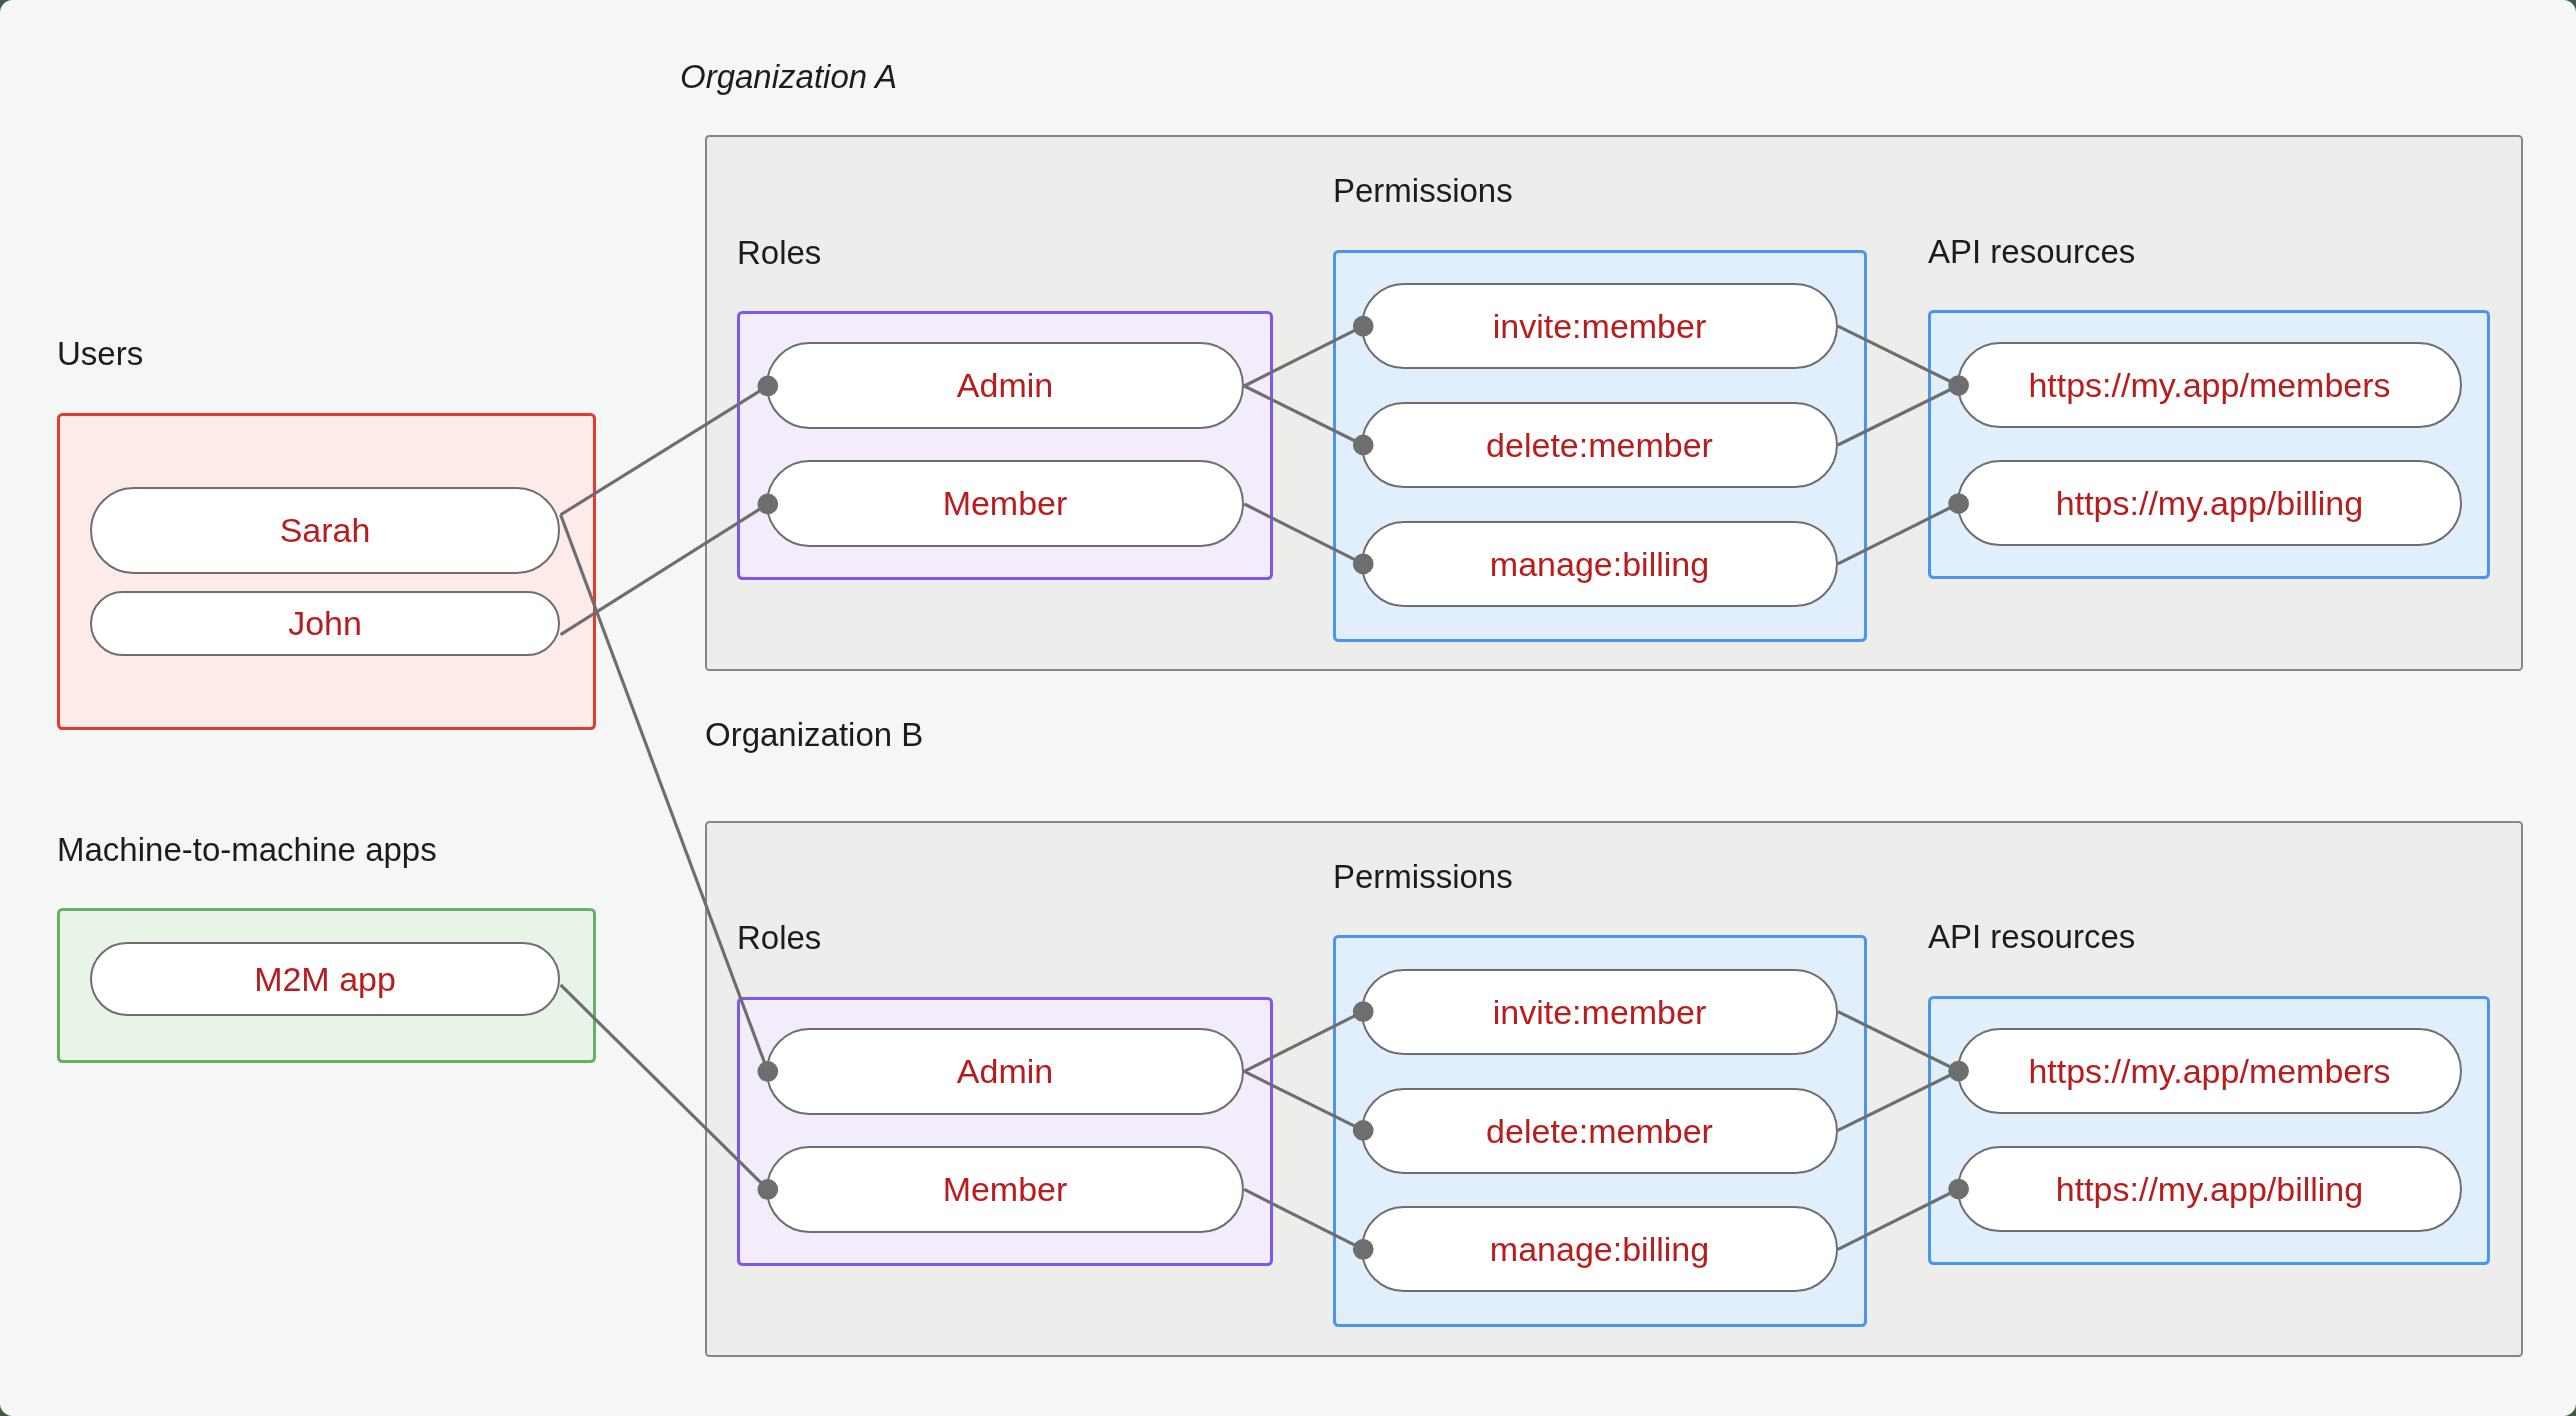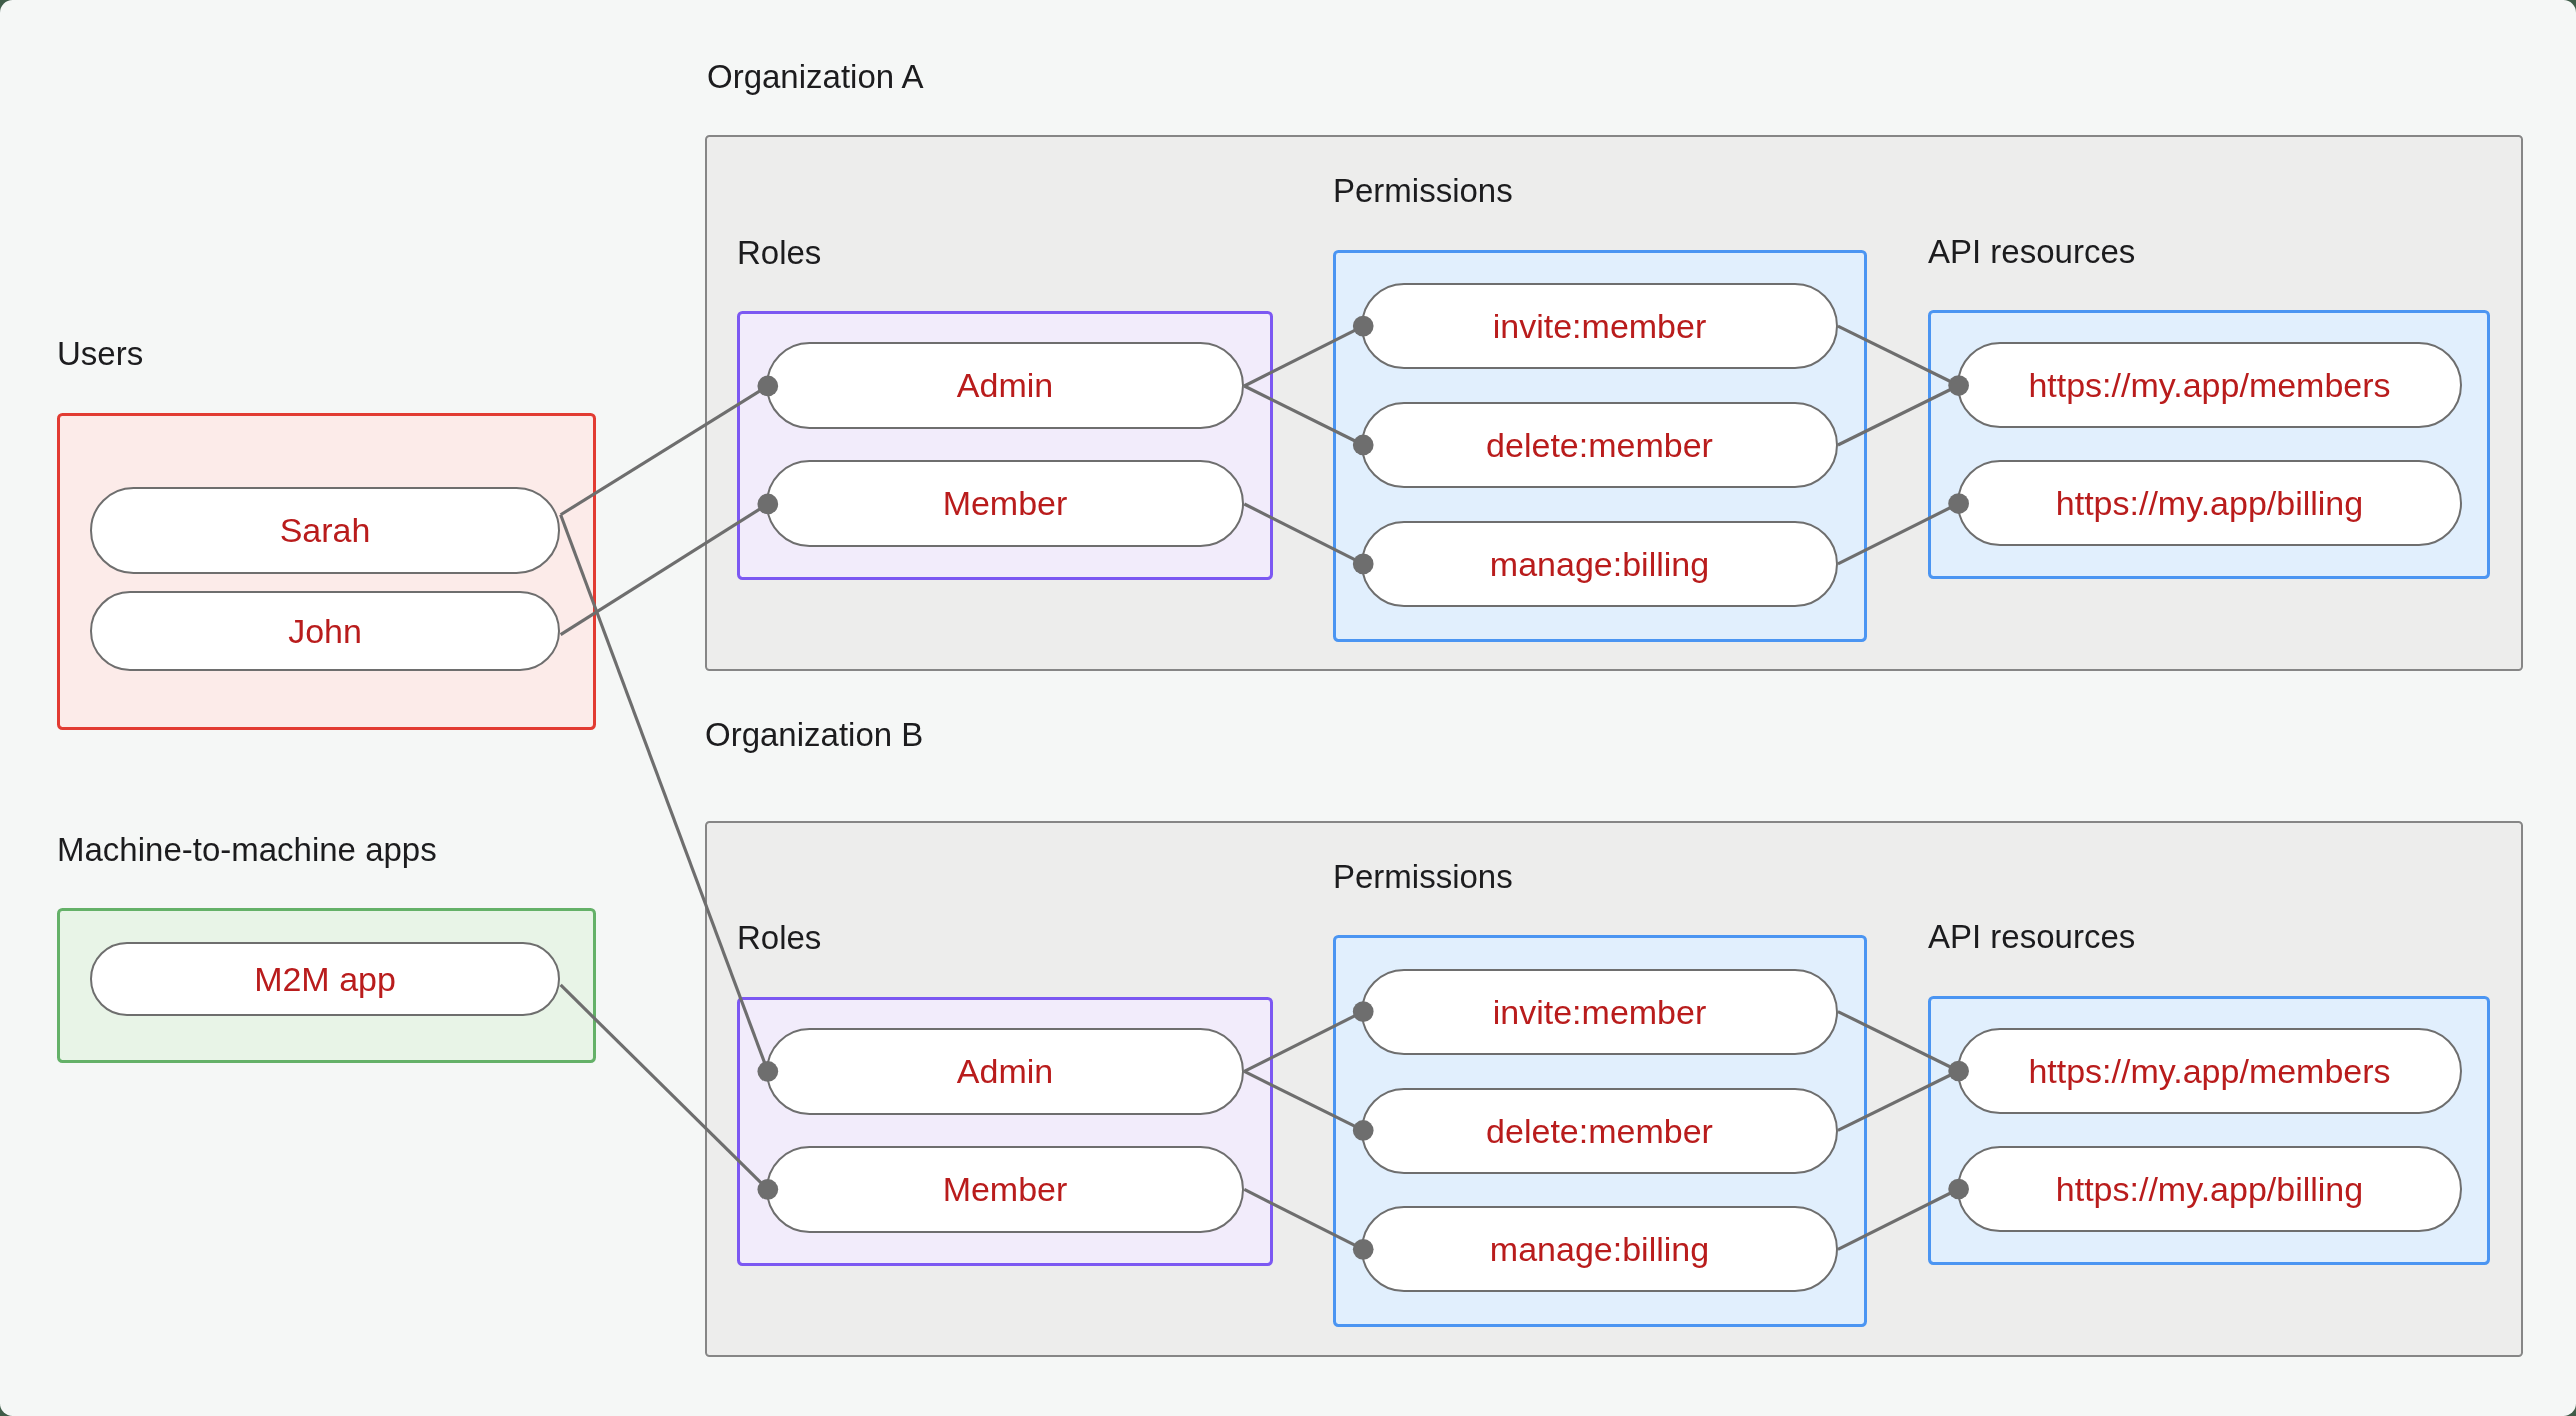--- a/index.html
+++ b/index.html
@@ -42,31 +42,31 @@
   <div class="box green" style="left:57px;top:908px;width:539px;height:155px;"></div>
   <div class="box purple" style="left:737px;top:311px;width:536px;height:269px;"></div>
   <div class="box blue" style="left:1333px;top:250px;width:534px;height:392px;"></div>
   <div class="box blue" style="left:1928px;top:310px;width:562px;height:269px;"></div>
   <div class="box purple" style="left:737px;top:997px;width:536px;height:269px;"></div>
   <div class="box blue" style="left:1333px;top:935px;width:534px;height:392px;"></div>
   <div class="box blue" style="left:1928px;top:996px;width:562px;height:269px;"></div>
 
   <div class="group-label" style="left:57px;top:333px;">Users</div>
   <div class="group-label" style="left:57px;top:829px;">Machine-to-machine apps</div>
-  <div class="group-label" style="left:707px;top:56px;">Organization A</div>
+  <div class="group-label" style="left:680px;top:56px;font-style:italic;">Organization A</div>
   <div class="group-label" style="left:737px;top:232px;">Roles</div>
   <div class="group-label" style="left:1333px;top:170px;">Permissions</div>
   <div class="group-label" style="left:1928px;top:231px;">API resources</div>
   <div class="group-label" style="left:705px;top:714px;">Organization B</div>
   <div class="group-label" style="left:737px;top:917px;">Roles</div>
   <div class="group-label" style="left:1333px;top:856px;">Permissions</div>
   <div class="group-label" style="left:1928px;top:916px;">API resources</div>
 
   <div class="pill" style="left: 90px; top: 471px; width: 470px; height: 87px; margin-top: 16px;">Sarah</div>
-  <div class="pill" style="left: 90px; top: 591px; width: 470px; height: 80px;">John</div>
+  <div class="pill" style="left: 90px; top: 591px; width: 470px; height: 65px;">John</div>
   <div class="pill" style="left: 90px; top: 942px; width: 470px; height: 74px;">M2M app</div>
 
   <div class="pill" style="left: 766px; top: 342px; width: 478px; height: 87px;">Admin</div>
   <div class="pill" style="left: 766px; top: 460px; width: 478px; height: 87px;">Member</div>
   <div class="pill" style="left: 1361px; top: 283px; width: 477px; height: 86px;">invite:member</div>
   <div class="pill" style="left: 1361px; top: 402px; width: 477px; height: 86px;">delete:member</div>
   <div class="pill" style="left: 1361px; top: 521px; width: 477px; height: 86px;">manage:billing</div>
   <div class="pill" style="left: 1957px; top: 342px; width: 505px; height: 86px;">https://my.app/members</div>
   <div class="pill" style="left: 1957px; top: 460px; width: 505px; height: 86px;">https://my.app/billing</div>
 

